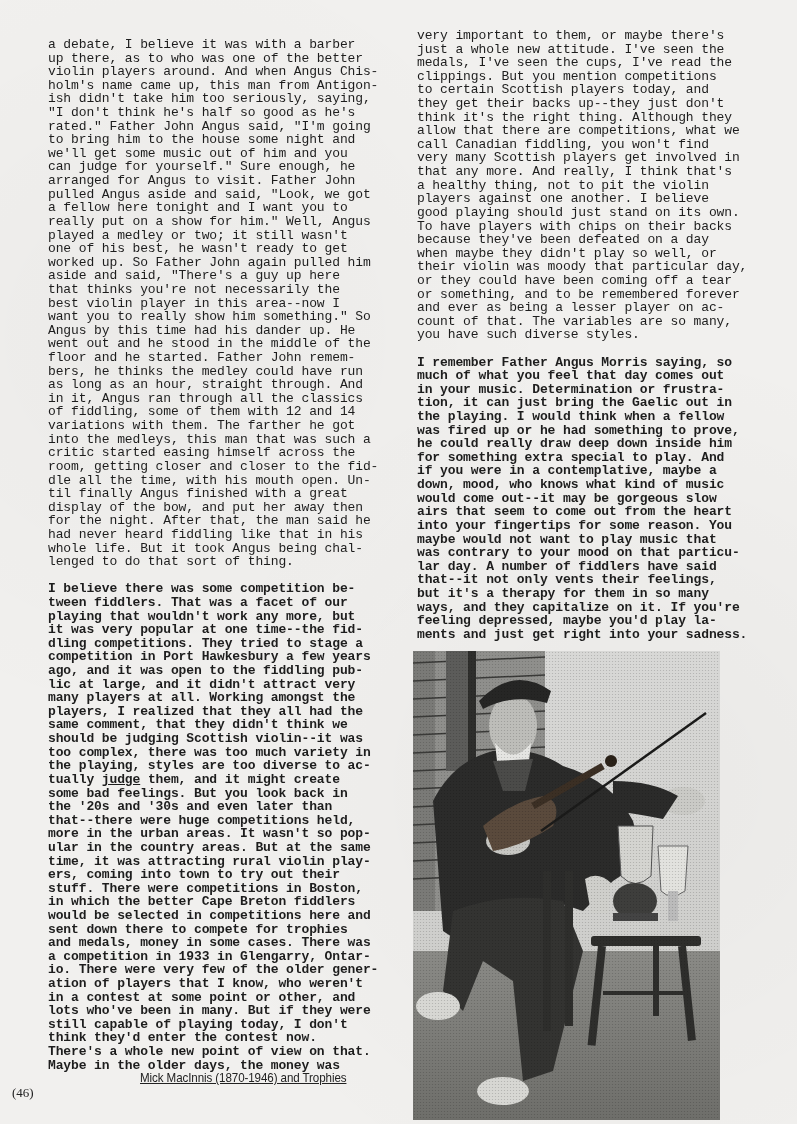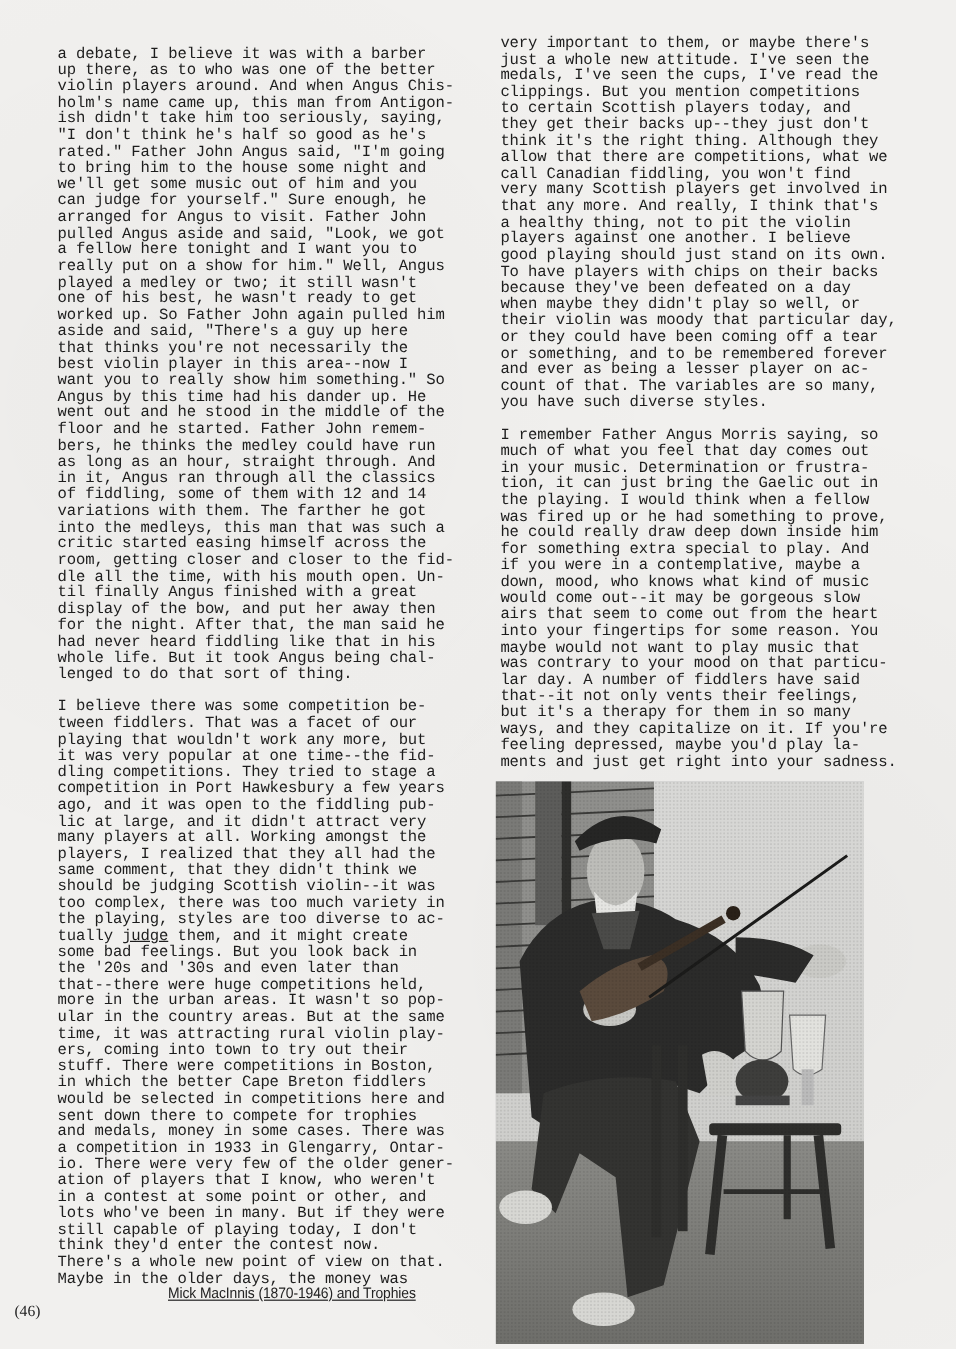--- a/index.html
+++ b/index.html
@@ -19,21 +19,21 @@
   .col {
     position:absolute;
     font-size:13px;
     line-height:13.62px;
     white-space:pre;
     letter-spacing:-0.12px;
   }
   #col-left { left:48px; top:38px; }
   #col-right { left:417px; top:29px; }
   .para { margin:0; }
-  .para + .para { margin-top:13.6px; }
+  .para + .para { margin-top:13.6px;font-weight:bold; }
   .line { display:block; height:13.62px; }
   .u { text-decoration:underline; }
   .caption {
     position:absolute; left:140px; top:1071px;
     font-family:"Liberation Sans","DejaVu Sans",sans-serif;
     font-size:12.6px; letter-spacing:-0.1px;
     text-decoration:underline; color:#222;
     transform:scaleX(0.92); transform-origin:left top;
   }
   .page-number {

